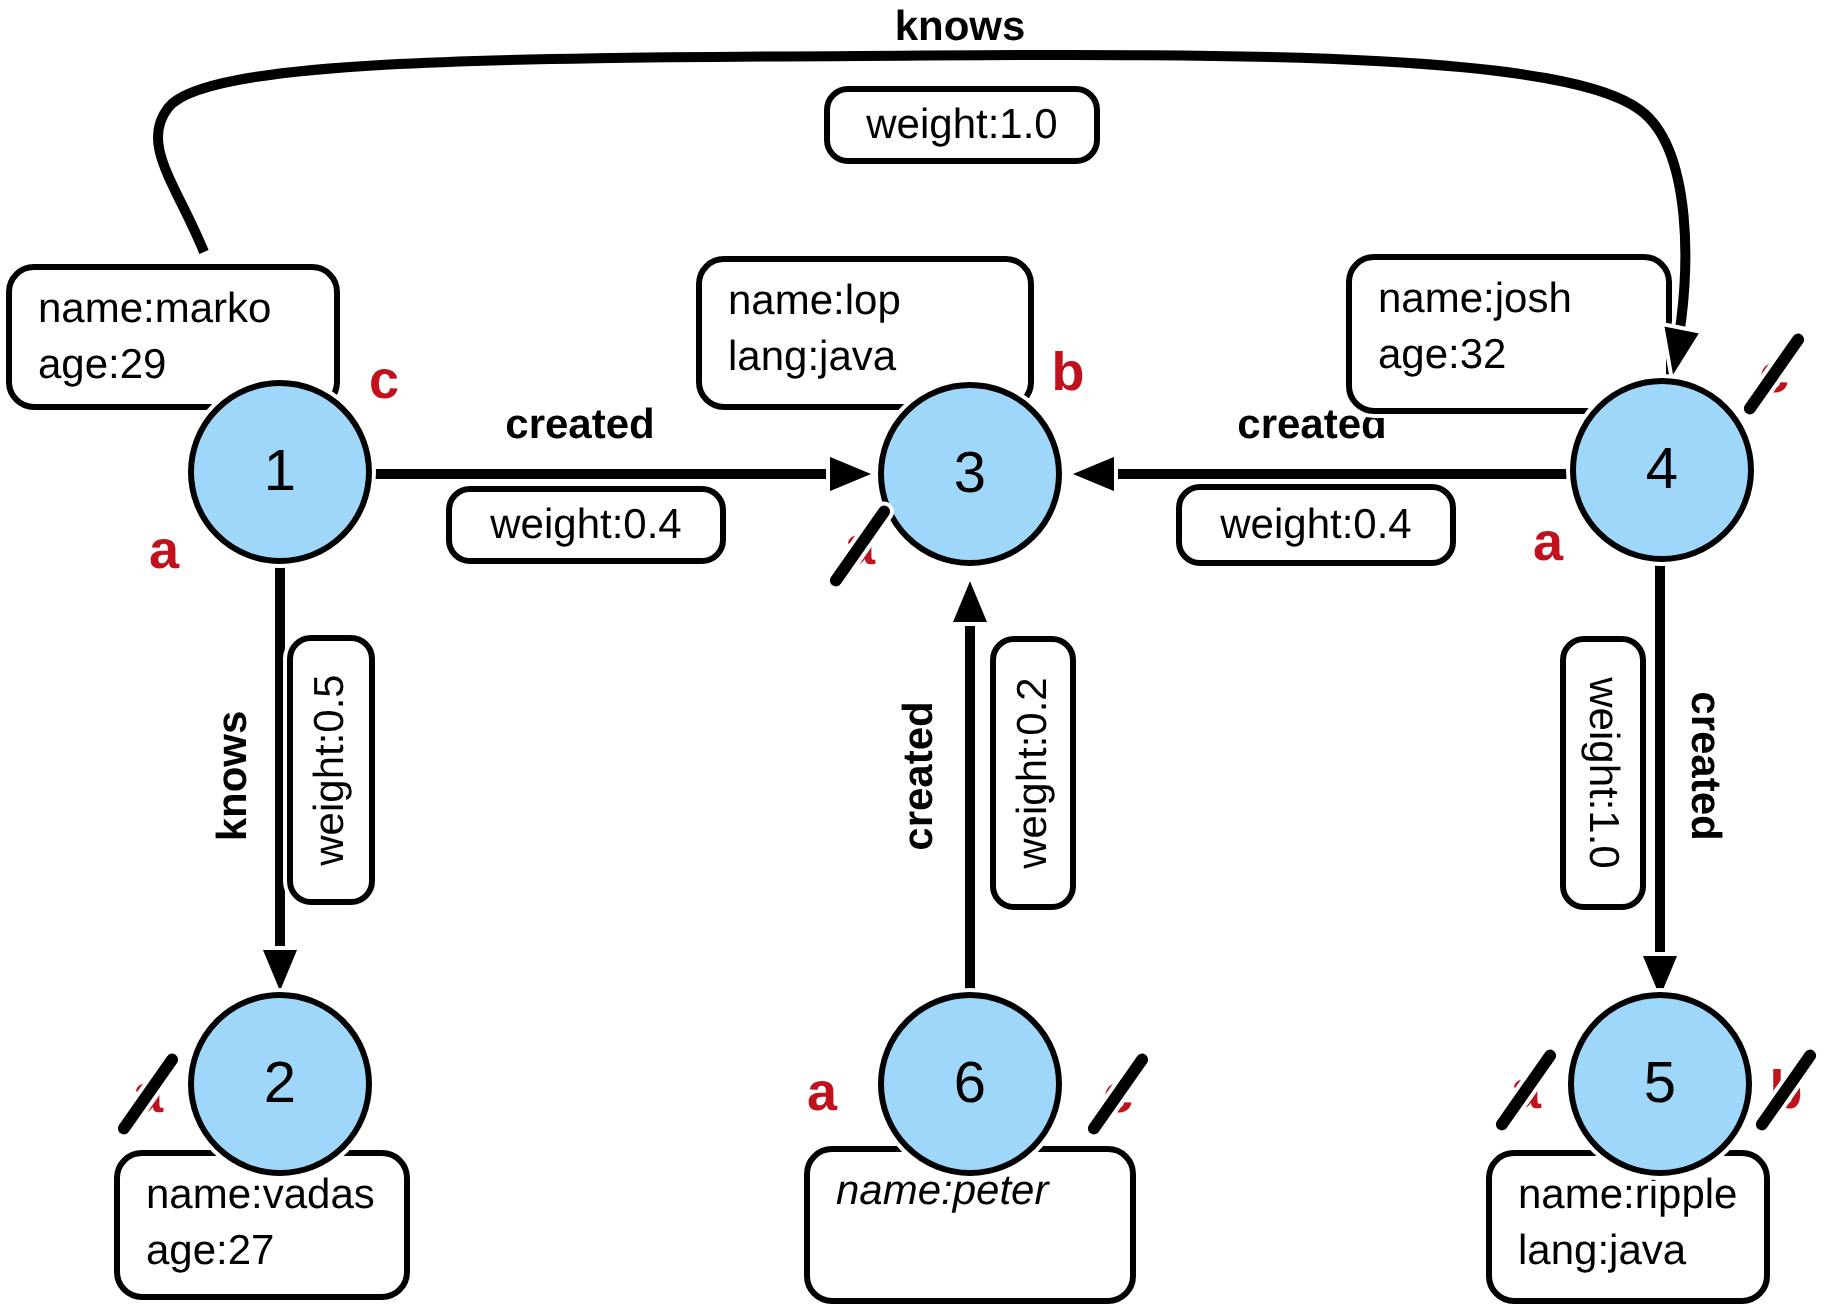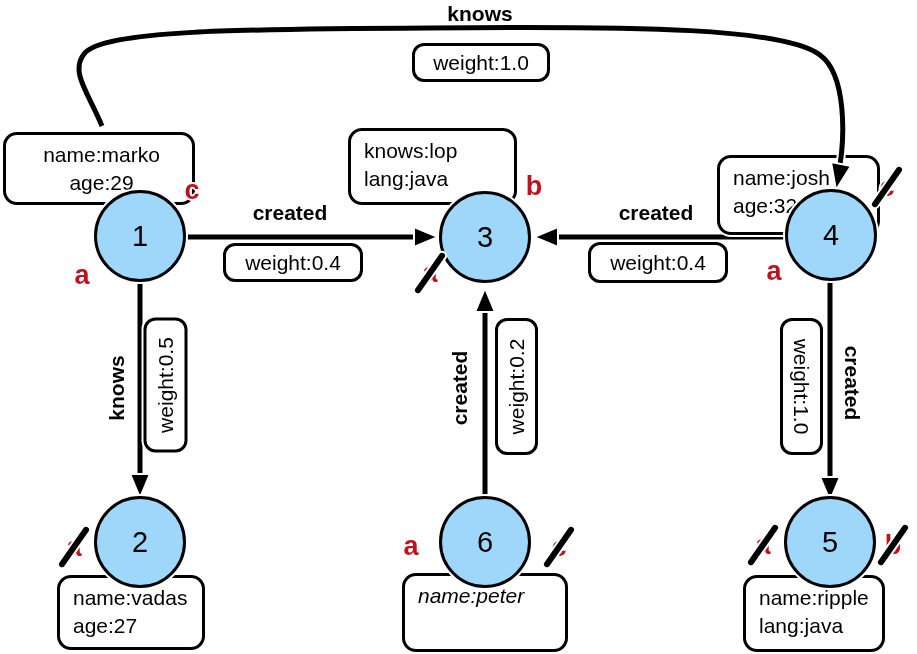--- a/index.html
+++ b/index.html
@@ -68,29 +68,29 @@
   </svg>
 
   <svg class="overlay" width="917" height="654">
     <g>
       <path class="edge-casing" d="M 102 126 C 88 92, 70 72, 84 54 C 102 30, 240 29, 430 28 C 640 26, 784 28, 820 55 C 846 74, 846 136, 838 176"></path>
       <path class="edge-ink" d="M 102 126 C 88 92, 70 72, 84 54 C 102 30, 240 29, 430 28 C 640 26, 784 28, 820 55 C 846 74, 846 136, 838 176"></path>
       <polygon class="arrowhead" points="836,190 831,162 851,166"></polygon>
     </g>
   </svg>
 
-  <div class="propbox" style="left:3px;top:132px;width:192px;height:73px;text-align:center;">
+  <div class="propbox" style="left:3px;top:132px;width:167px;height:73px;">
     <div>name:marko</div>
     <div>age:29</div>
   </div>
   <div class="propbox" style="left:348px;top:128px;width:169px;height:77px;">
-    <div>knows:lop</div>
+    <div>name:lop</div>
     <div>lang:java</div>
   </div>
-  <div class="propbox" style="left:717px;top:127px;width:163px;height:80px;margin-top:28px;">
+  <div class="propbox" style="left:673px;top:127px;width:163px;height:80px;">
     <div>name:josh</div>
     <div>age:32</div>
   </div>
   <div class="propbox" style="left:57px;top:575px;width:148px;height:75px;">
     <div>name:vadas</div>
     <div>age:27</div>
   </div>
   <div class="propbox" style="left:402px;top:573px;width:166px;height:79px;font-style:italic;">
     <div>name:peter</div>
   </div>

